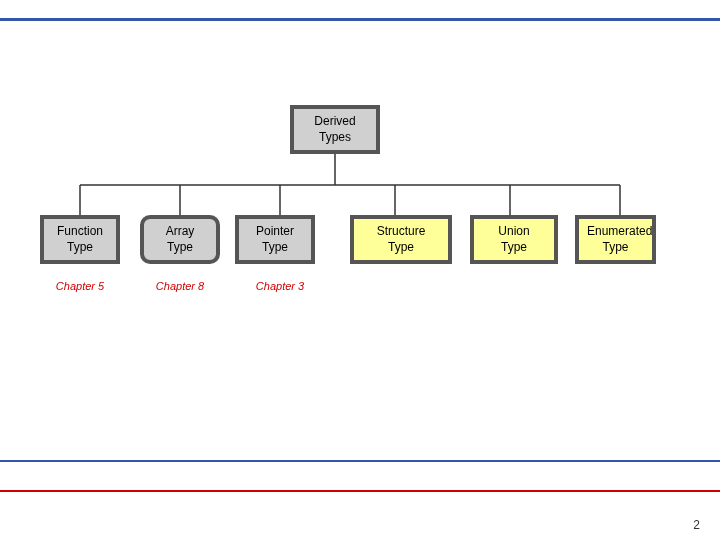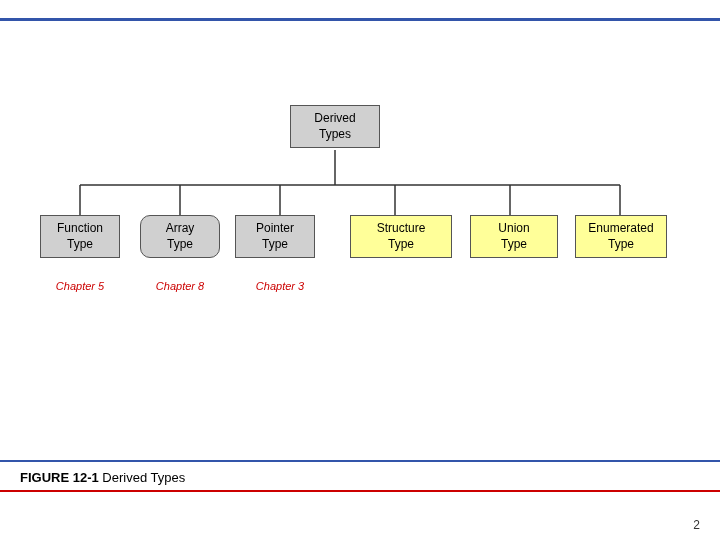--- a/index.html
+++ b/index.html
@@ -51,21 +51,21 @@
     }
 
     
     .box {
       position: absolute;
       text-align: center;
       font-size: 12px;
       font-weight: normal;
       line-height: 1.3;
       padding: 5px 8px;
-      border: 1px solid #d946ef;
+      border: 4px solid #d946ef;
     }
 
     .box-gray {
       background: #d0d0d0;
       border-color: #555;
     }
 
     .box-yellow {
       background: #ffff99;
       border-color: #555;
@@ -106,21 +106,21 @@
 
     .box-union {
       left: 450px;
       top: 130px;
       width: 88px;
     }
 
     .box-enumerated {
       left: 555px;
       top: 130px;
-      width: 92px;
+      width: 81px;
     }
 
     
     .chapter-label {
       position: absolute;
       font-size: 11px;
       color: #cc0000;
       font-style: italic;
       text-align: center;
     }
@@ -241,18 +241,15 @@
 
     <div class="box box-yellow box-enumerated">
       Enumerated<br>Type
     </div>
 
   </div>
 </div>
 
 <div class="bottom-section">
   <div class="bottom-blue-line"></div>
-  <div class="figure-caption">
-    <span class="figure-caption-bold">FIGURE 12-1</span><span>  Derived Types</span>
-  </div>
   <div class="bottom-red-line"></div>
   <div class="page-number">2</div>
 </div>
 
 </body></html>

